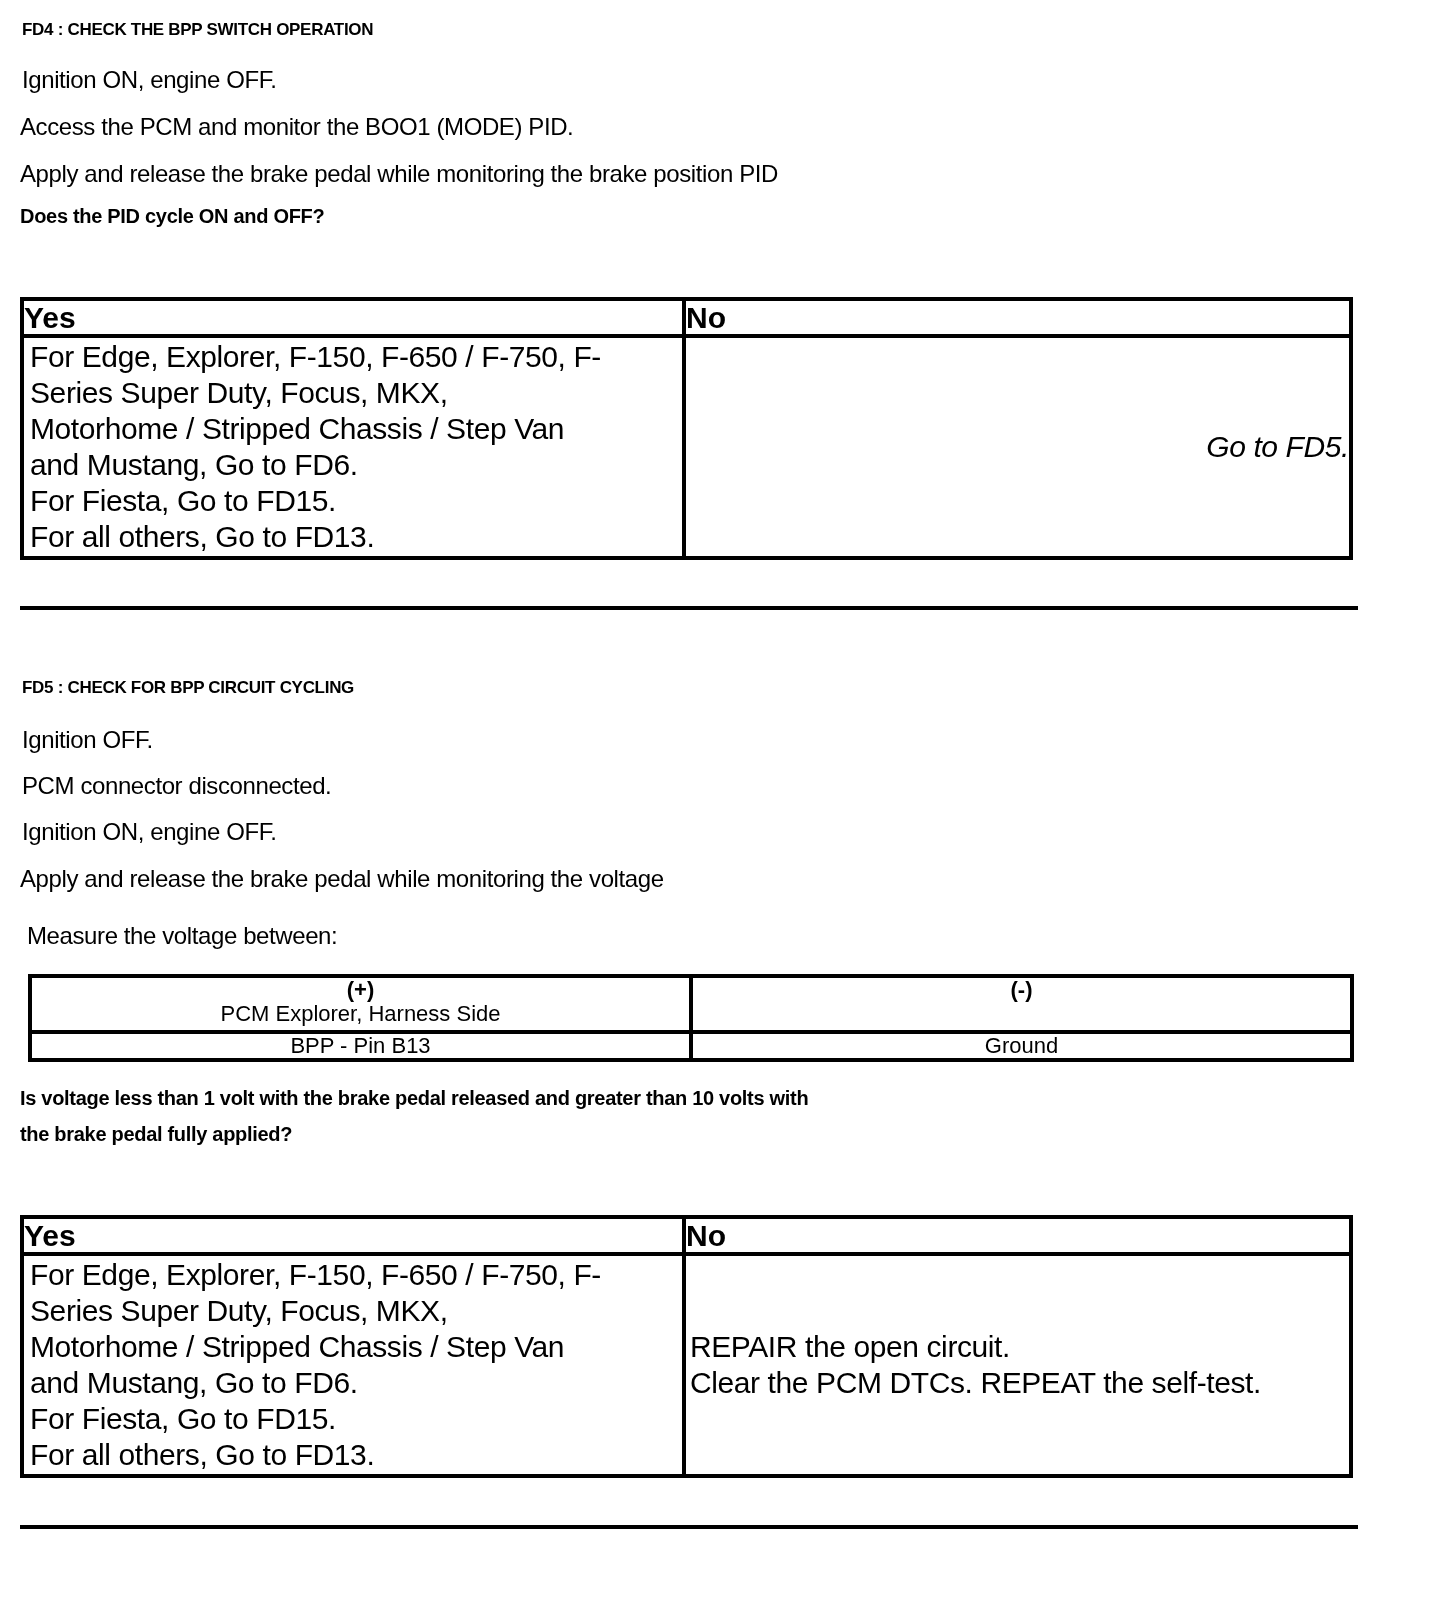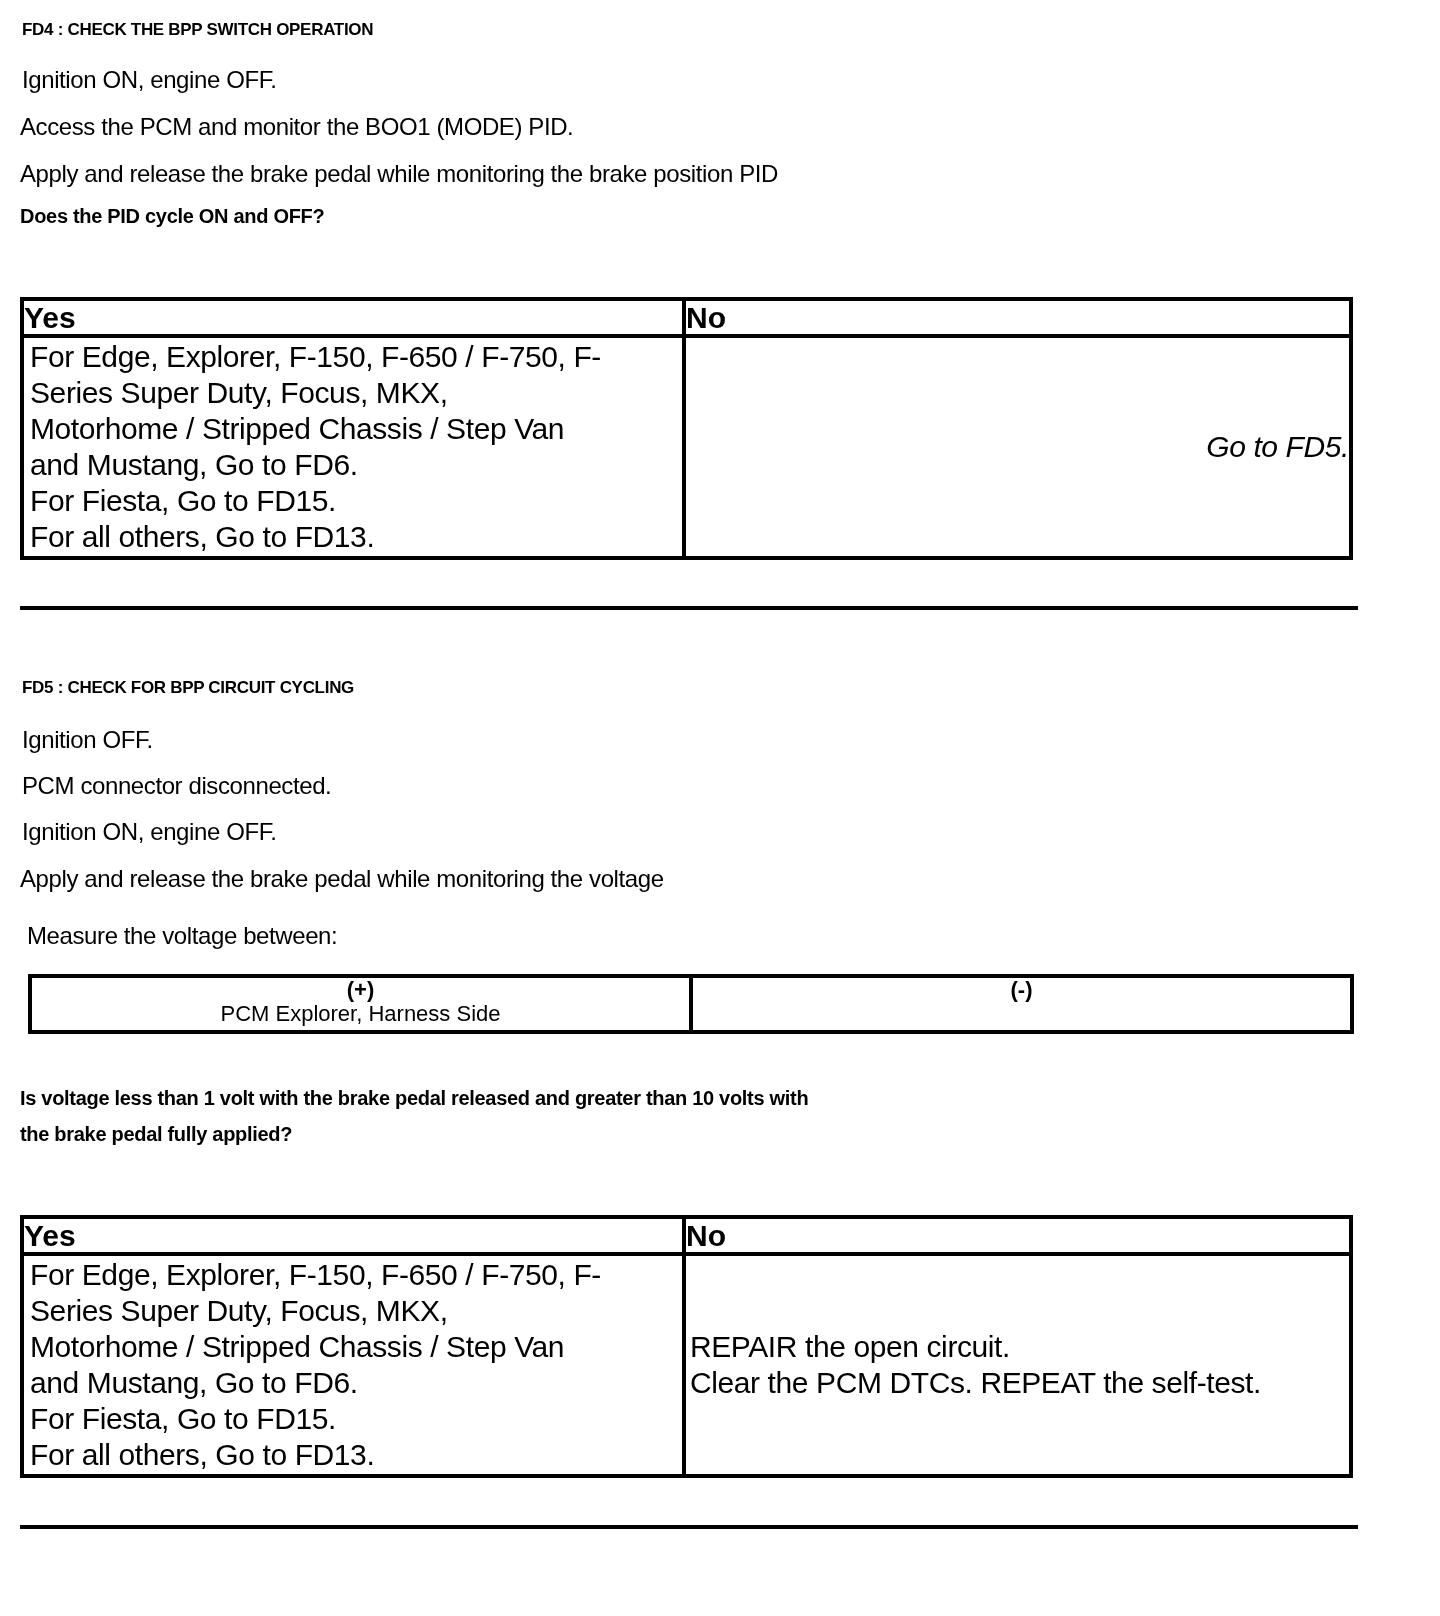--- a/index.html
+++ b/index.html
@@ -77,20 +77,24 @@
   <tbody>
       <tr>
     <td class="head">
       <span class="sym">(+)</span>
       <span>PCM Explorer, Harness Side</span>
     </td>
     <td class="head">
       <span class="sym">(-)</span>
     </td>
   </tr>
+  <tr>
+    <td class="val">BPP - Pin B13</td>
+    <td class="val">Ground</td>
+  </tr>
 </tbody>
   </table>
 
 <div class="abs question" style="left:20px; top:1087px;">Is voltage less than 1 volt with the brake pedal released and greater than 10 volts with</div>
 <div class="abs question" style="left:20px; top:1123px;">the brake pedal fully applied?</div>
 
 <table class="result" style="left:20px; top:1215px; width:1329px;">
   <colgroup>
       <col style="width:662px">
       <col style="width:667px">

